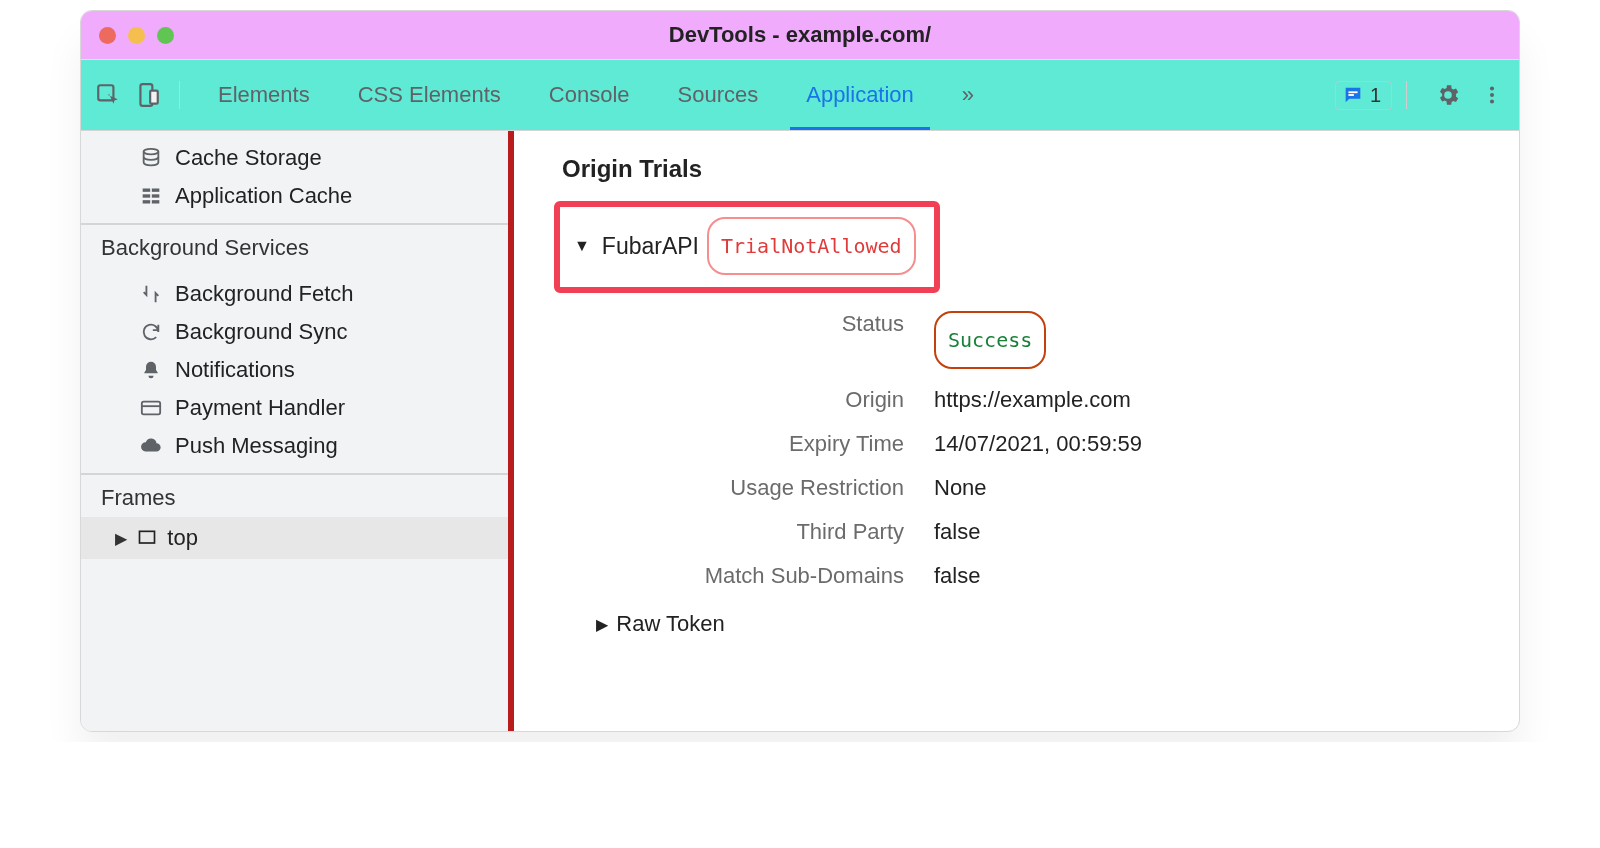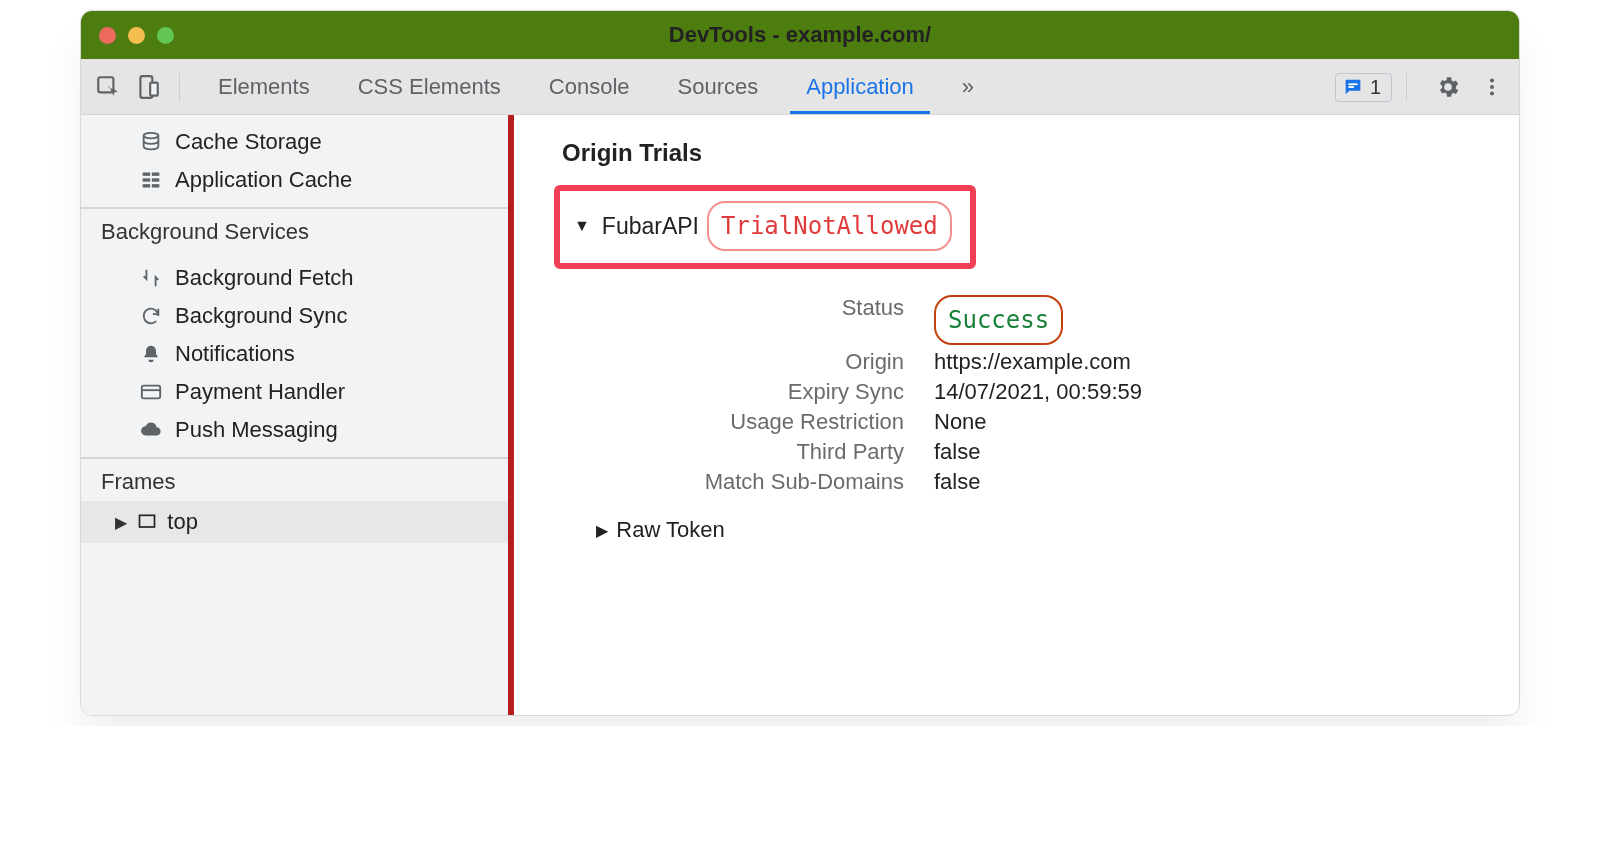--- a/index.html
+++ b/index.html
@@ -15,21 +15,21 @@
   width: 1440px;
   margin: 10px 30px;
   border: 1px solid #d8d8d8;
   border-radius: 12px;
   overflow: hidden;
   background: #fff;
   box-shadow: 0 30px 40px rgba(0,0,0,0.06);
 }
 .titlebar {
   height: 48px;
-  background: #4d7c0f;
+  background: #f0abfc;
   display: flex;
   align-items: center;
   padding: 0 18px;
   position: relative;
 }
 .traffic {
   display: flex;
   gap: 12px;
 }
 .dot { width: 17px; height: 17px; border-radius: 50%; }
@@ -39,22 +39,22 @@
 .title {
   position: absolute;
   left: 0; right: 0;
   text-align: center;
   font-size: 22px;
   font-weight: 700;
   color: #222;
   pointer-events: none;
 }
 .toolbar {
-  height: 56px;
-  background: #e5e5e5;
+  height: 72px;
+  background: #5eead4;
   border-top: 1px solid #e3e3e3;
   border-bottom: 1px solid #d5d5d5;
   display: flex;
   align-items: center;
   padding: 0 10px;
   gap: 6px;
 }
 .tool-icon {
   width: 34px; height: 34px;
   display: flex;
@@ -144,27 +144,27 @@
   padding: 10px 18px 12px 14px;
   display: inline-flex;
   align-items: center;
   gap: 8px;
   margin-bottom: 18px;
 }
 .disclosure { font-size: 16px; margin-right: 4px; }
 .badge {
   display: inline-block;
   border-radius: 18px;
-  padding: 9px 12px;
-  font-size: 24px;
+  padding: 15px 12px;
+  font-size: 20px;
   font-family: ui-monospace, Menlo, monospace;
 }
 .badge.red { border: 2px solid #f58f8f; color: #e03b3b; }
 .badge.green { border: 2px solid #c2410c; color: #188038; font-family: ui-monospace, Menlo, monospace; }
-.kv { display: grid; grid-template-columns: 320px 1fr; gap: 4px 30px; margin-left: 30px; margin-top: 8px; }
+.kv { display: grid; grid-template-columns: 320px 1fr; gap: 18px 30px; margin-left: 30px; }
 .kv .k { text-align: right; color: #6b6b6b; }
 .kv .v { color: #222; }
 .raw-token {
   display: flex; align-items: center; gap: 8px;
   margin-left: 42px; margin-top: 22px;
 }
 .raw-token .tri { font-size: 16px; }
 svg { display: block; }
 </style>
 </head>
@@ -345,21 +345,21 @@
 
       <div class="kv">
         <div class="k">Status</div>
         <div class="v">
           <span class="badge green">Success</span>
         </div>
 
         <div class="k">Origin</div>
         <div class="v">https://example.com</div>
 
-        <div class="k">Expiry Sync</div>
+        <div class="k">Expiry Time</div>
         <div class="v">14/07/2021, 00:59:59</div>
 
         <div class="k">Usage Restriction</div>
         <div class="v">None</div>
 
         <div class="k">Third Party</div>
         <div class="v">false</div>
 
         <div class="k">Match Sub-Domains</div>
         <div class="v">false</div>

